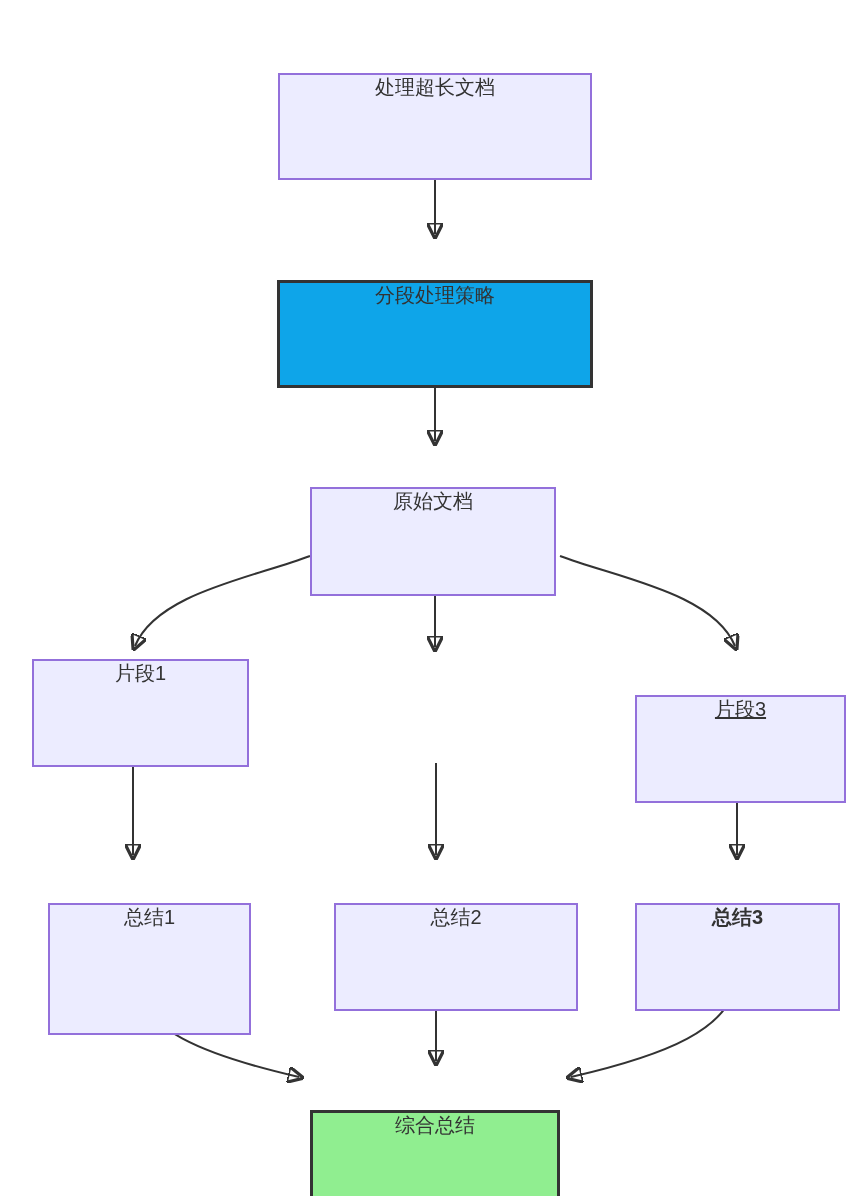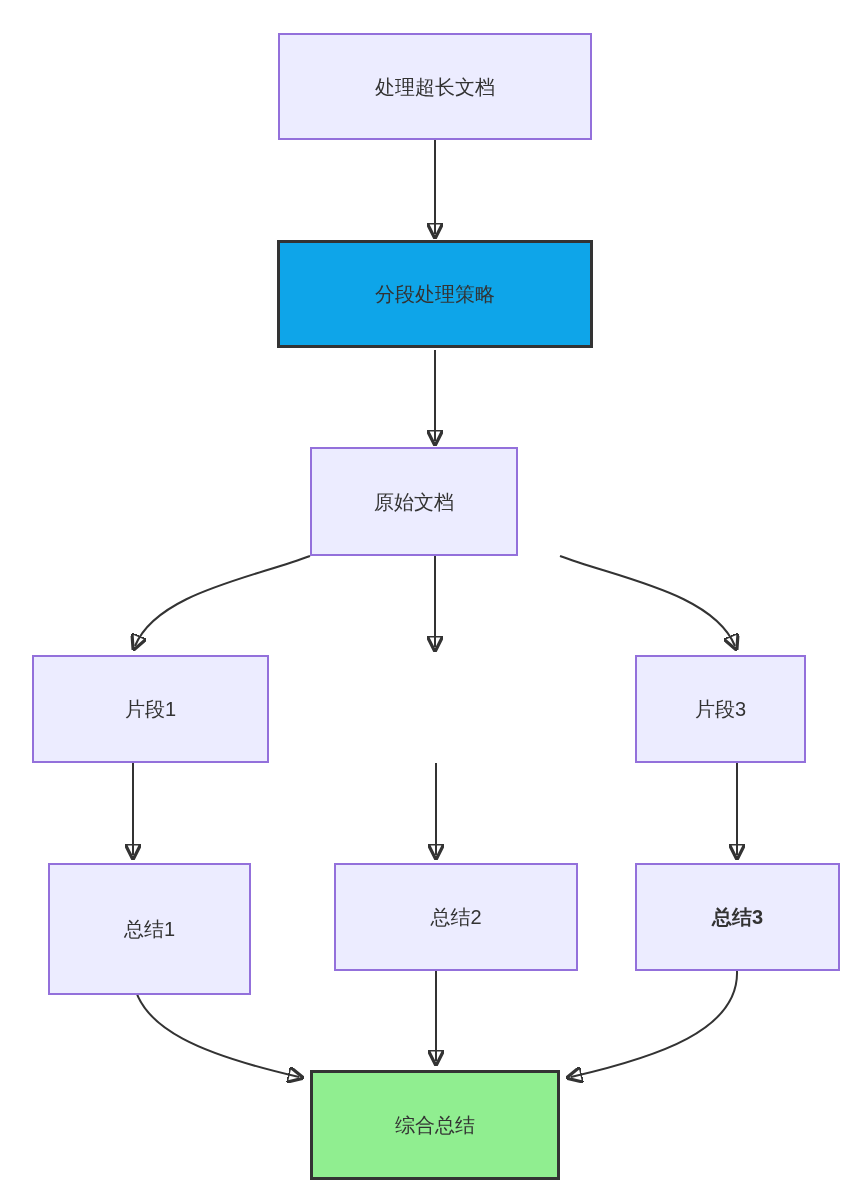--- a/index.html
+++ b/index.html
@@ -21,44 +21,44 @@
     width: 852px; height: 1196px;
   }
   .edges path {
     stroke: #333333;
     stroke-width: 2;
     fill: none;
   }
   .node {
     position: absolute;
     display: flex;
-    align-items: center;
     justify-content: center;
     text-align: center;
     background: #ECECFF;
     border: 2px solid #9370DB;
     color: #333333;
     font-size: 20px;
     line-height: 1.2;
+    margin-top: 40px;
   }
   .node--purple {
     background: #0ea5e9;
     border: 3.5px solid #333333;
   }
   .node--green {
     background: #90EE90;
     border: 3.5px solid #333333;
   }
   
   .n-start    { left: 278px; top:   33px; width: 314px; height: 107px; }
   .n-strategy { left: 277px; top:  240px; width: 316px; height: 108px; }
-  .n-doc      { left: 310px; top:  447px; width: 208px; height: 109px; }
-  .n-seg1     { left:  32px; top:  655px; width: 237px; height: 108px; }
+  .n-doc      { left: 310px; top:  447px; width: 246px; height: 109px; }
+  .n-seg1     { left:  32px; top:  619px; width: 217px; height: 108px; }
   .n-seg2     { left: 333px; top:  655px; width: 207px; height: 108px; }
-  .n-seg3     { left: 635px; top:  655px; width: 171px; height: 108px; }
+  .n-seg3     { left: 635px; top:  655px; width: 211px; height: 108px; text-decoration: underline; }
   .n-sum1     { left:  48px; top:  863px; width: 203px; height: 132px; }
   .n-sum2     { left: 334px; top:  863px; width: 244px; height: 108px; }
   .n-sum3     { left: 635px; top:  863px; width: 205px; height: 108px; font-weight: bold; }
   .n-final    { left: 310px; top: 1070px; width: 250px; height: 110px; }
 </style>
 </head>
 <body>
 
 <div class="canvas">
 

